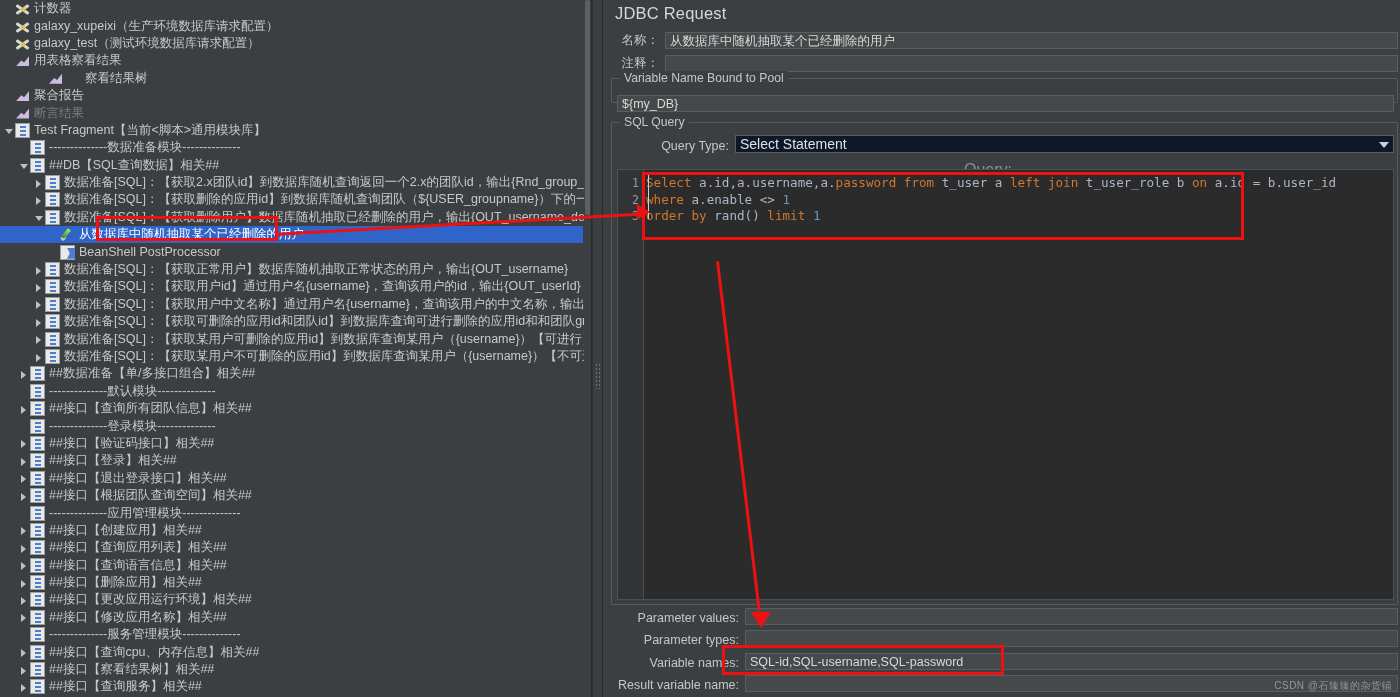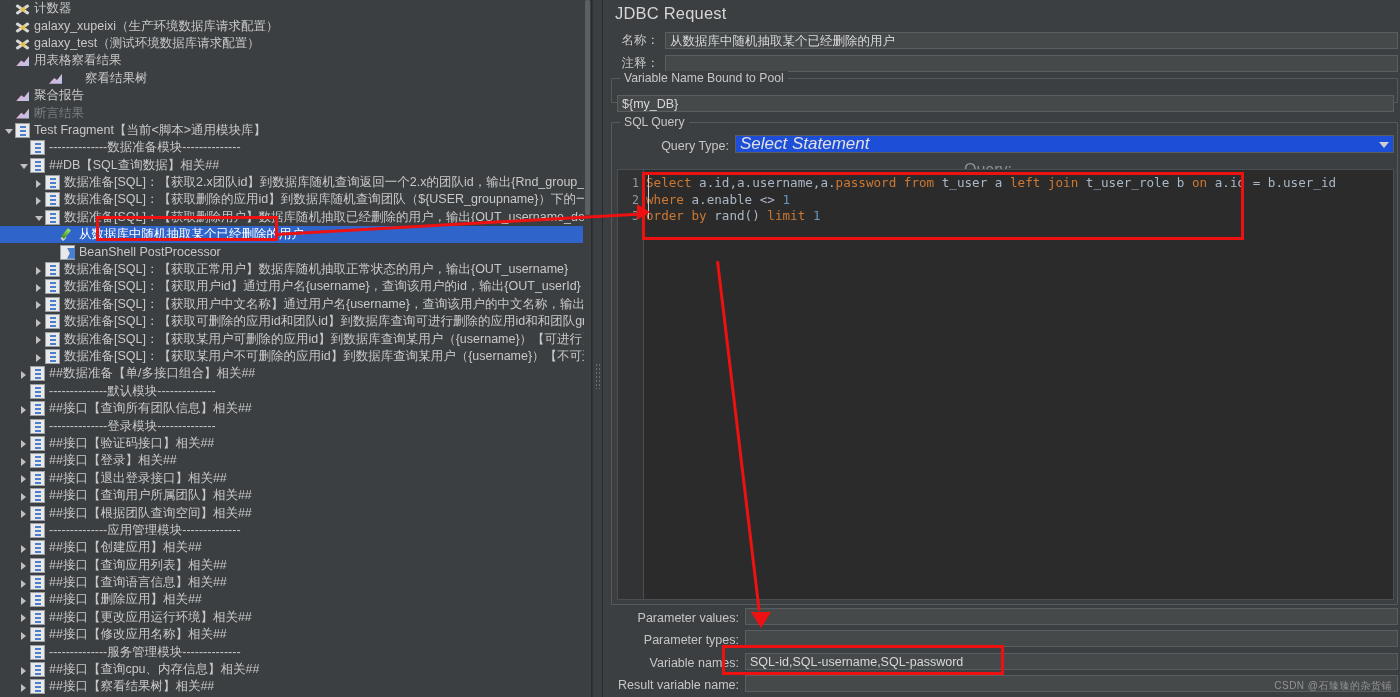--- a/index.html
+++ b/index.html
@@ -102,22 +102,22 @@
     font-size:12.5px;color:#d8d8d8;padding:0 4px;line-height:16px;overflow:hidden;white-space:nowrap;
   }
   .group{
     position:absolute;border:1px solid #565a5c;border-radius:1px;box-sizing:border-box;
   }
   .group > .legend{
     position:absolute;top:-8px;left:8px;background:#3c3f41;padding:0 4px;
     font-size:12.2px;color:#c6c6c6;
   }
   .combo{
-    height:18px;background:#1d4ed8;border:1px solid #5a5e60;box-sizing:border-box;
-    font-size:17px;color:#e0e0e0;padding:0 4px;line-height:16px;position:relative;font-style:italic;
+    height:18px;background:#0f172a;border:1px solid #5a5e60;box-sizing:border-box;
+    font-size:14px;color:#e0e0e0;padding:0 4px;line-height:16px;position:relative;
   }
   .combo .arrow{
     position:absolute;right:4px;top:6px;border-left:5px solid transparent;
     border-right:5px solid transparent;border-top:6px solid #cfcfcf;
   }
 
   
   #sql-editor{
     position:absolute;background:#2b2b2b;border:1px solid #4b4f51;box-sizing:border-box;overflow:hidden;
   }
@@ -294,25 +294,20 @@
         </div>
         <div class="row" style="padding-left: 19px;">
           <span class="toggle closed"></span>
           <span class="ico controller"></span>
           <span class="lbl">##接口【登录】相关##</span>
         </div>
         <div class="row" style="padding-left: 19px;">
           <span class="toggle closed"></span>
           <span class="ico controller"></span>
           <span class="lbl">##接口【退出登录接口】相关##</span>
-        </div>
-        <div class="row" style="padding-left: 19px;">
-          <span class="toggle closed"></span>
-          <span class="ico controller"></span>
-          <span class="lbl">##接口【查询用户所属团队】相关##</span>
         </div>
         <div class="row" style="padding-left: 19px;">
           <span class="toggle closed"></span>
           <span class="ico controller"></span>
           <span class="lbl">##接口【根据团队查询空间】相关##</span>
         </div>
         <div class="row" style="padding-left: 19px;">
           <span class="toggle "></span>
           <span class="ico controller"></span>
           <span class="lbl">--------------应用管理模块--------------</span>

